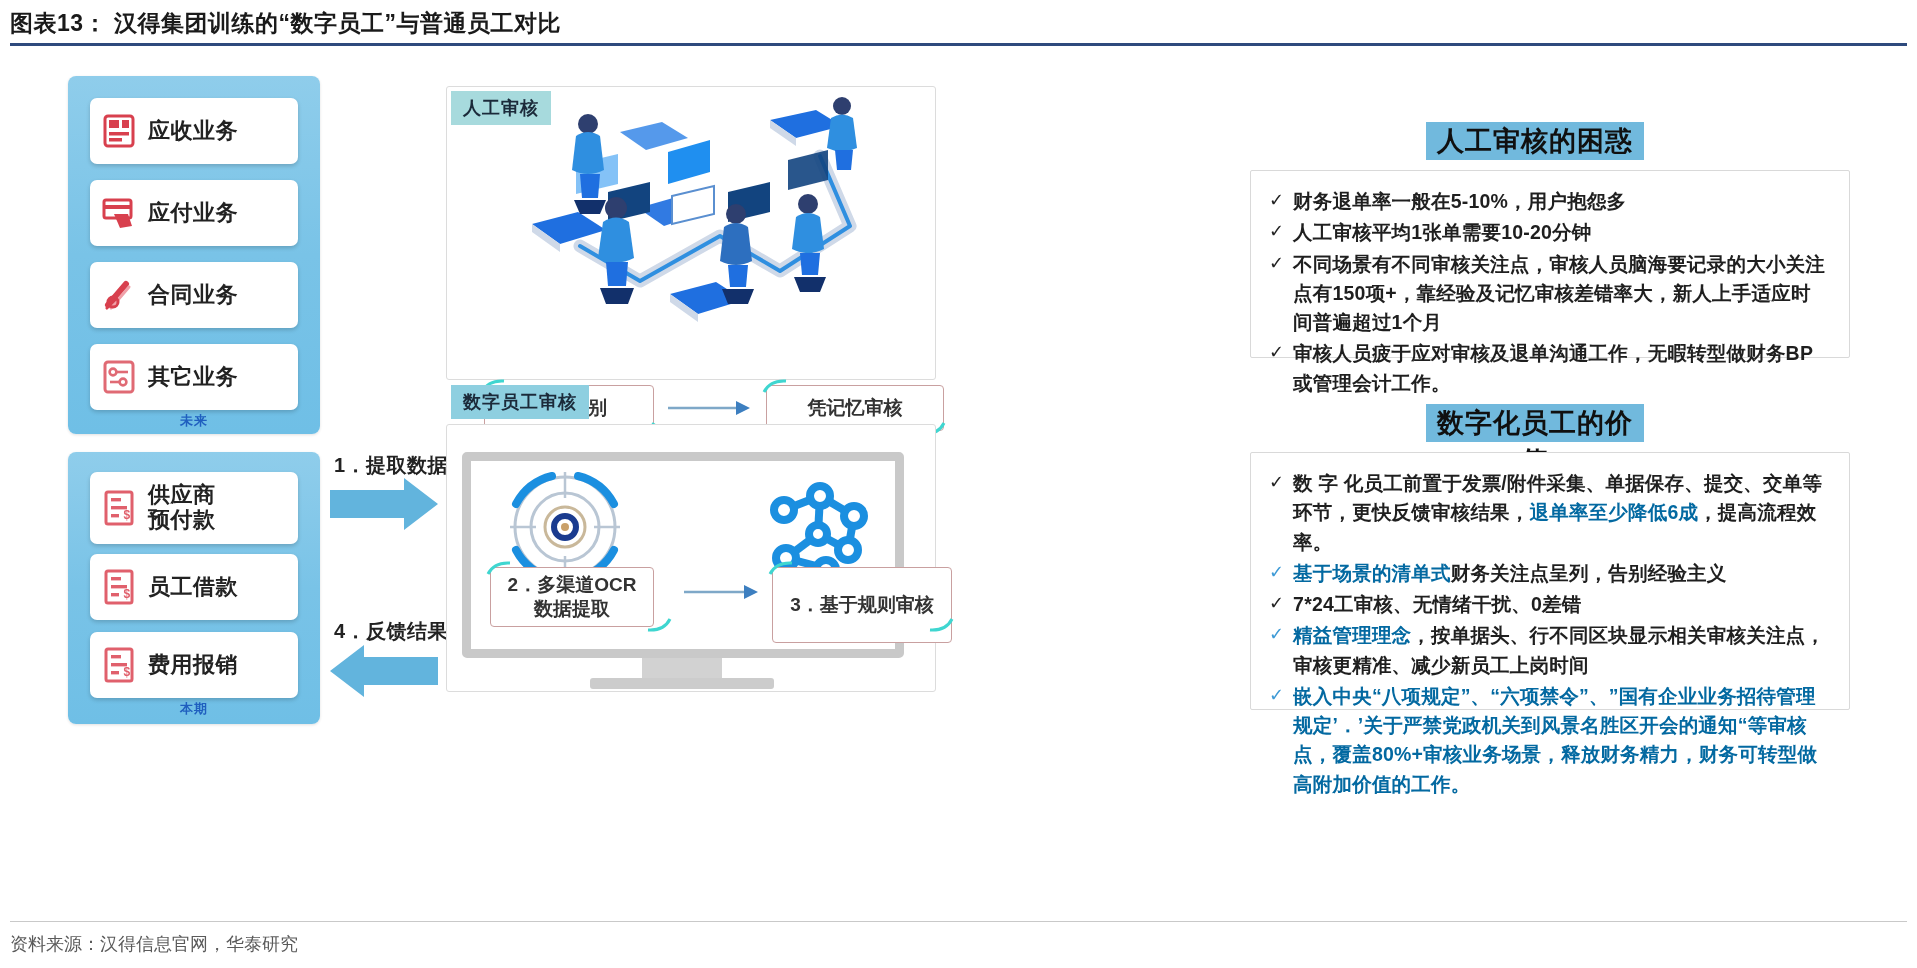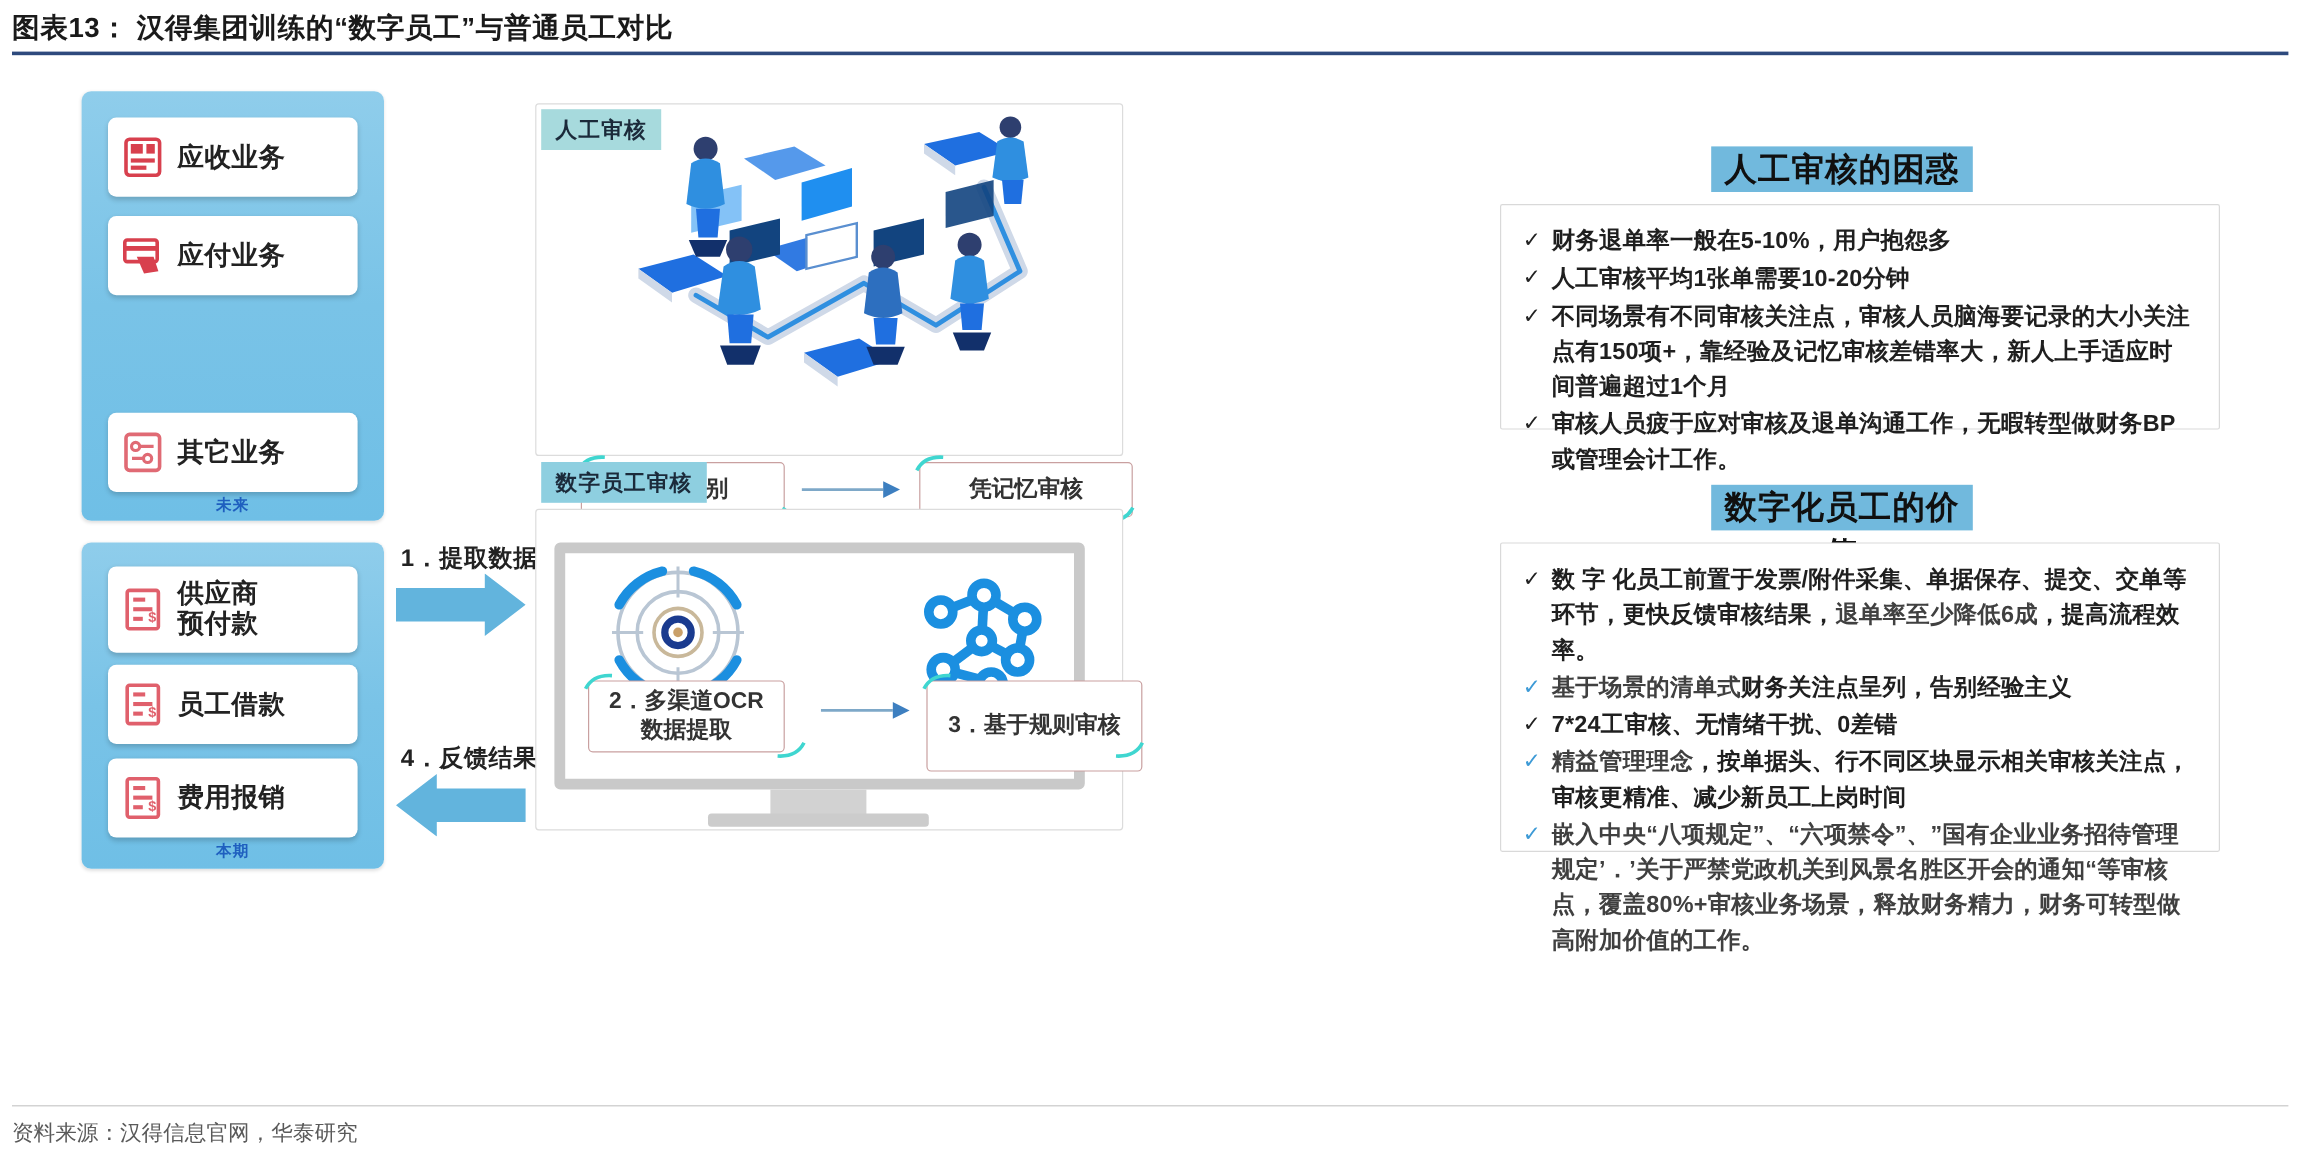--- a/index.html
+++ b/index.html
@@ -95,21 +95,21 @@
     text-align:center;line-height:38px;height:38px;
   }
   .r-card{
     position:absolute;background:#fff;border:1px solid #d9d9d9;border-radius:2px;
     box-sizing:border-box;padding:16px 20px 14px 18px;
   }
   .bullet{display:flex;gap:9px;margin-bottom:2px;}
   .bullet .ck{flex:0 0 15px;font-size:18px;line-height:1.5;color:#222;}
   .bullet.hl .ck{color:#3d9ad6;}
   .bullet .tx{font-size:19.5px;line-height:1.5;font-weight:bold;color:#1f1f1f;letter-spacing:.2px;}
-  .hlb{color:#404040;}
+  .hlb{color:#0369a1;}
 
   
   .iso{position:absolute;}
 </style>
 </head>
 <body>
 
 <div class="page">
 
   <div class="hdr">
@@ -135,20 +135,31 @@
       <span class="ic">
         <svg viewBox="0 0 34 36" width="34" height="36">
           <rect x="2" y="5" width="27" height="18" rx="2" fill="none" stroke="#d8404e" stroke-width="3"></rect>
           <rect x="2" y="10" width="27" height="4" fill="#d8404e"></rect>
           <path d="M12 19 L26 19 L30 31 L18 33 Z" fill="#d8404e"></path>
         </svg>
       </span>
       <span class="biz-label">应付业务</span>
     </div>
 
+    <div class="biz-card" style="top:186px;height:66px;">
+      <span class="ic">
+        <svg viewBox="0 0 34 36" width="34" height="36">
+          <path d="M6 28 L24 7" stroke="#d8404e" stroke-width="6" fill="none" stroke-linecap="round"></path>
+          <path d="M9 31 L27 10" stroke="#f0a0a8" stroke-width="3" fill="none" stroke-linecap="round"></path>
+          <circle cx="11" cy="25" r="5" fill="none" stroke="#d8404e" stroke-width="3"></circle>
+          <path d="M4 32 L14 22" stroke="#d8404e" stroke-width="2.5"></path>
+        </svg>
+      </span>
+      <span class="biz-label">合同业务</span>
+    </div>
 
     <div class="biz-card" style="top:268px;height:66px;">
       <span class="ic">
         <svg viewBox="0 0 34 36" width="34" height="36">
           <rect x="3" y="3" width="28" height="30" rx="3" fill="none" stroke="#e06a74" stroke-width="3"></rect>
           <circle cx="11" cy="13" r="3.4" fill="none" stroke="#e06a74" stroke-width="2.6"></circle>
           <line x1="15" y1="13" x2="26" y2="13" stroke="#e06a74" stroke-width="2.6"></line>
           <circle cx="21" cy="23" r="3.4" fill="none" stroke="#e06a74" stroke-width="2.6"></circle>
           <line x1="8" y1="23" x2="17" y2="23" stroke="#e06a74" stroke-width="2.6"></line>
         </svg>

